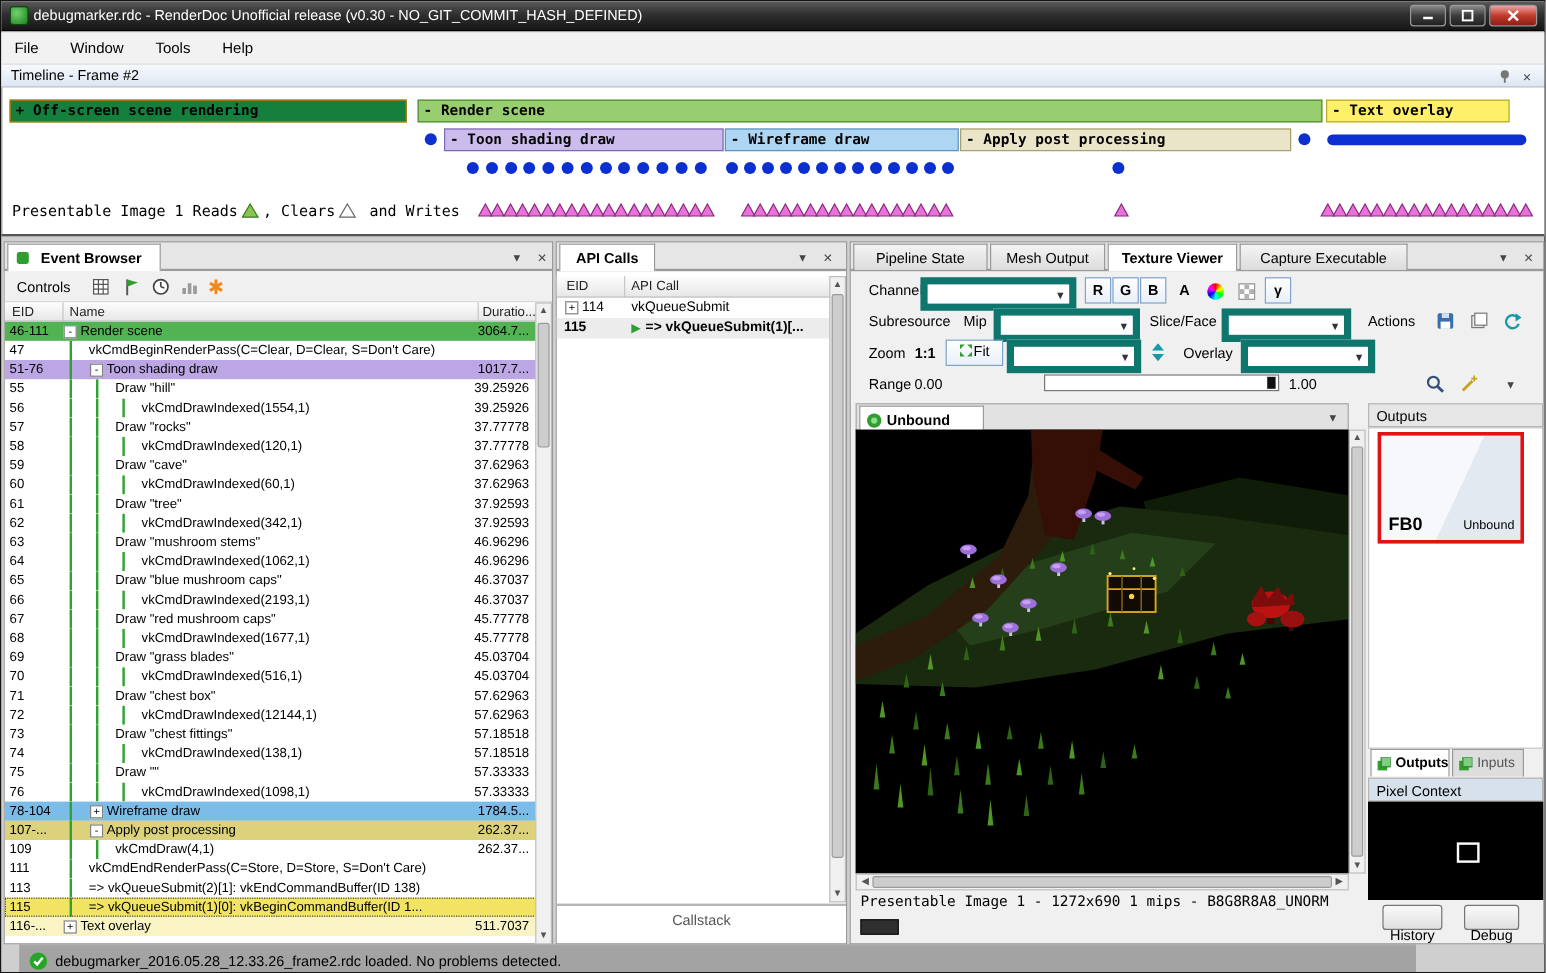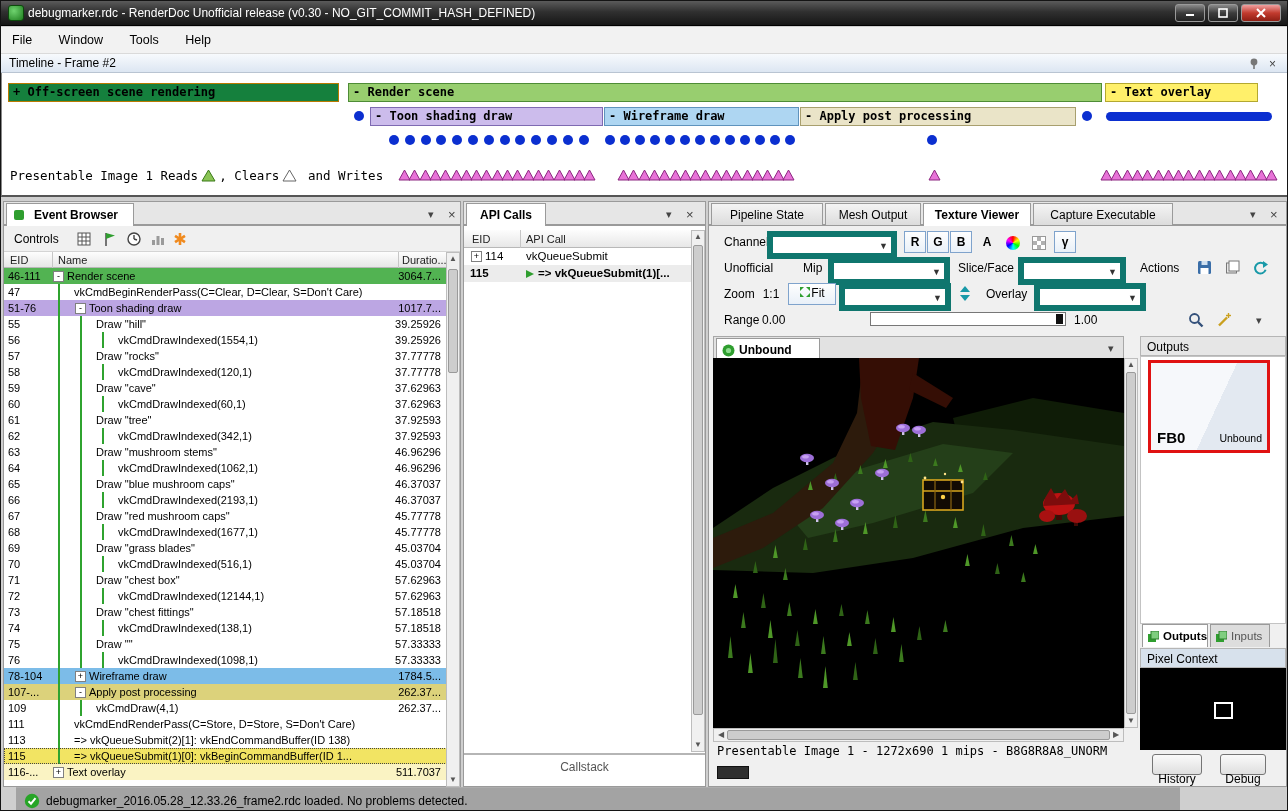--- a/index.html
+++ b/index.html
@@ -752,42 +752,42 @@
     <div class="tbtn" style="left:241px;top:5px">B</div>
     <div class="tbtn flat" style="left:267px;top:5px">A</div>
     <div class="tbtn flat" style="left:293px;top:5px">
         <div style="width:14px;height:14px;margin:1px auto;border-radius:50%;background:conic-gradient(red,#ff0,#0f0,#0ff,#00f,#f0f,red)"></div>
       </div>
     <div class="tbtn flat" style="left:319px;top:5px">
         <div style="width:14px;height:14px;margin:1px auto;background:repeating-conic-gradient(#b0b0b0 0 25%,#fff 0 50%);background-size:8px 8px;border:1px solid #999"></div>
       </div>
     <div class="tbtn" style="left:345px;top:5px">γ</div>
 
-    <span class="lbl" style="left:15px;top:35px">Unofficial</span>
+    <span class="lbl" style="left:15px;top:35px">Subresource</span>
     <span class="lbl" style="left:94px;top:35px">Mip</span>
     <div class="combo" style="left:119px;top:31px;width:122px"><span>0 - 1272x690</span><span class="arr">▼</span></div>
     <span class="lbl" style="left:249px;top:35px">Slice/Face</span>
     <div class="combo" style="left:309px;top:31px;width:108px"><span></span><span class="arr">▼</span></div>
     <span class="lbl" style="left:431px;top:35px">Actions</span>
     <div class="ibtn" style="left:483px;top:31px"><svg width="15" height="15">
           <rect x="1" y="1" width="13" height="13" rx="1.5" fill="#3a6ea8"></rect>
           <rect x="4.5" y="1" width="6" height="4" fill="#cfe0f0"></rect>
           <rect x="3.5" y="8" width="8" height="6" fill="#fff"></rect>
         </svg></div>
     <div class="ibtn" style="left:511px;top:31px"><svg width="15" height="15">
           <rect x="1.5" y="3" width="10" height="10" fill="#e8e8e8" stroke="#777"></rect>
           <rect x="4" y="1" width="10" height="10" fill="#fff" stroke="#777"></rect>
         </svg></div>
     <div class="ibtn" style="left:539px;top:31px"><svg width="16" height="16">
           <path d="M12.5,4.5 A5.4,5.4 0 1 0 13.6,9.8" fill="none" stroke="#1899a8" stroke-width="2"></path>
           <polygon points="11,1 16,4.5 11,8" fill="#1899a8"></polygon>
         </svg></div>
 
     <span class="lbl" style="left:15px;top:61px">Zoom</span>
-    <div class="tbtn flat" style="left:48px;top:57px;width:28px;font-weight:normal">1:1</div>
+    <div class="tbtn flat" style="left:48px;top:57px;width:28px;font-weight:bold">1:1</div>
     <div class="tbtn" style="left:79px;top:57px;width:48px;font-weight:normal;padding-top:2px">
       <svg width="12" height="12" style="vertical-align:-1px">
           <polygon points="1,1 5,1 1,5" fill="#2f9e2f"></polygon>
           <polygon points="11,1 11,5 7,1" fill="#2f9e2f"></polygon>
           <polygon points="1,11 1,7 5,11" fill="#2f9e2f"></polygon>
           <polygon points="11,11 7,11 11,7" fill="#2f9e2f"></polygon>
         </svg><span>Fit</span>
     </div>
     <div class="combo" style="left:130px;top:57px;width:112px"><span>32%</span><span class="arr">▼</span></div>
     <div class="ibtn" style="left:246px;top:57px;width:20px"><svg width="12" height="15">

